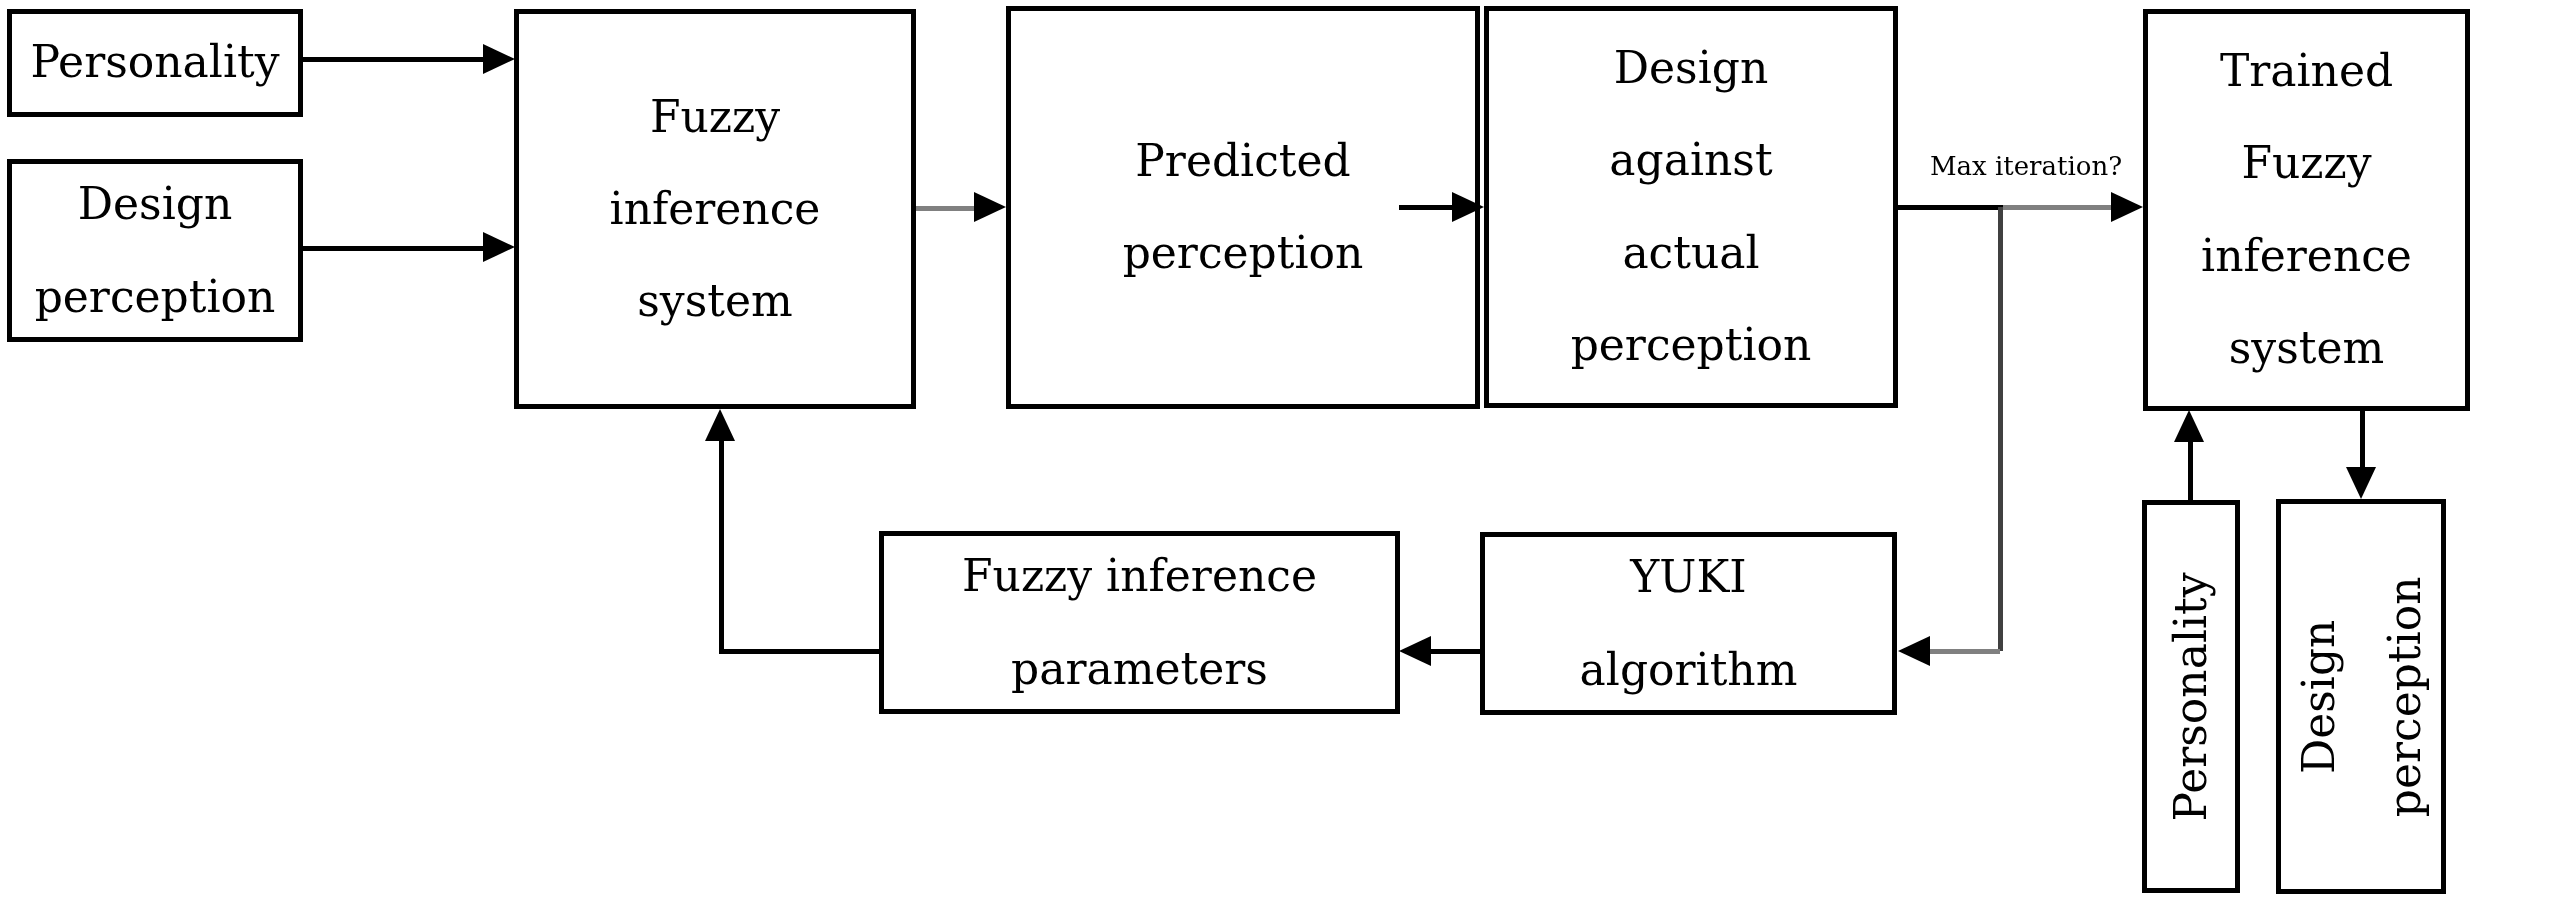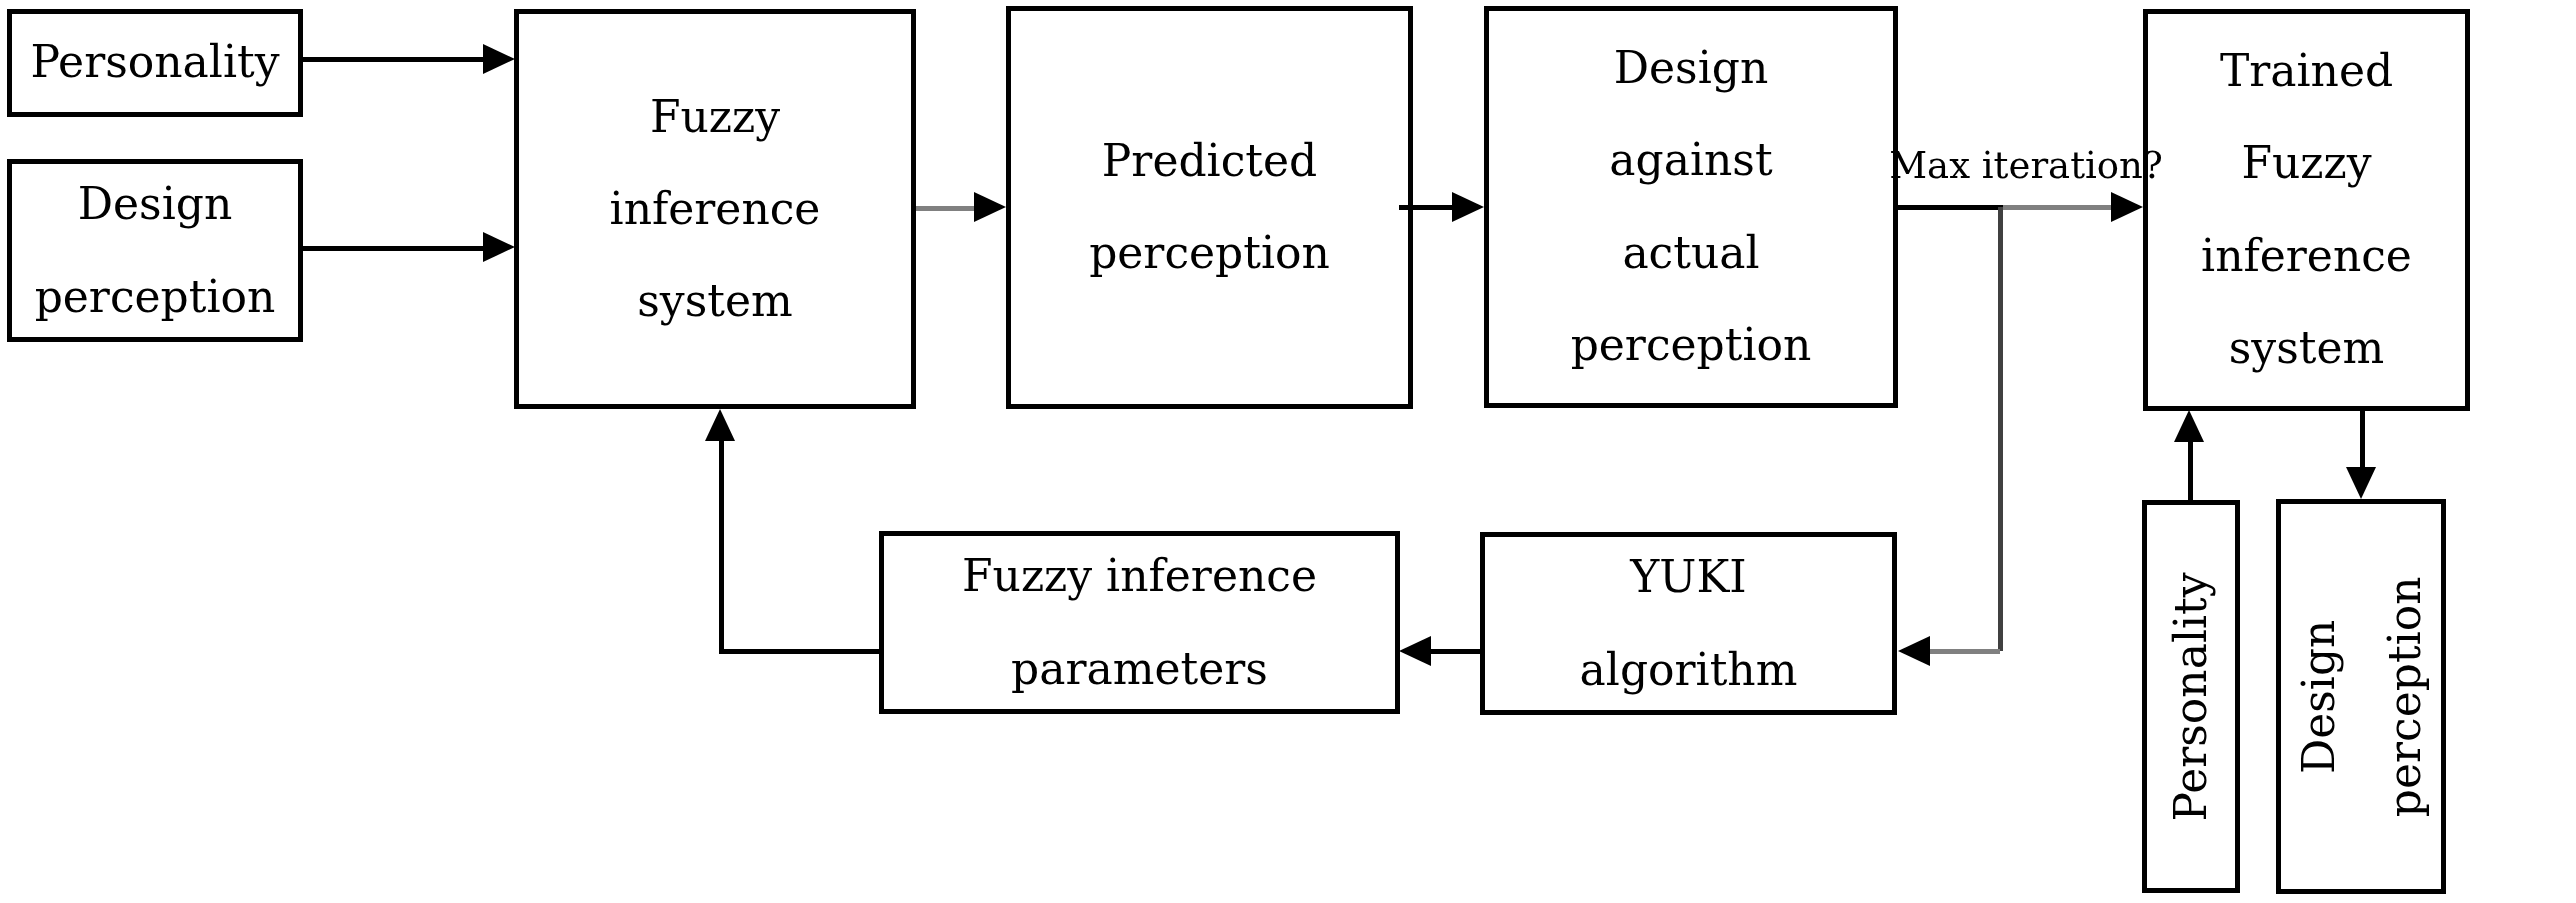--- a/index.html
+++ b/index.html
@@ -73,31 +73,31 @@
     border-right: 15.6px solid transparent;
     border-bottom: 32px solid #000000;
   }
   .ah-down {
     border-left: 15.6px solid transparent;
     border-right: 15.6px solid transparent;
     border-top: 32px solid #000000;
   }
   .edge-label {
     position: absolute;
-    font-size: 37px;
+    font-size: 26px;
     line-height: 44px;
     text-align: center;
     white-space: nowrap;
   }
 
   
   #b-personality-in { left: 7px;   top: 8.5px;  width: 296px; height: 108px; }
   #b-design-in      { left: 7px;   top: 159px; width: 296px; height: 183px; }
   #b-fis            { left: 514px;  top: 9.2px;  width: 402px; height: 400px; }
-  #b-predicted      { left: 1006px; top: 5.7px;   width: 407px; height: 403px; }
+  #b-predicted      { left: 1006px; top: 5.7px;   width: 474px; height: 403px; }
   #b-error          { left: 1484px; top: 5.7px;   width: 414px; height: 402px; }
   #b-trained        { left: 2143px; top: 8.5px;  width: 327px; height: 402px; }
   #b-fip            { left: 879px; top: 531px; width: 521px; height: 183px; }
   #b-yuki           { left: 1480px; top: 532px; width: 417px; height: 183px; }
   #b-personality-out{ left: 2142px; top: 500px; width: 98px; height: 393px; }
   #b-design-out     { left: 2276px; top: 499px; width: 170px; height: 395px; }
   #b-design-out .vtext { width: 375px; }
 
   
   #c-a-shaft { left: 303px;  top: 57px;  width: 180px; }

